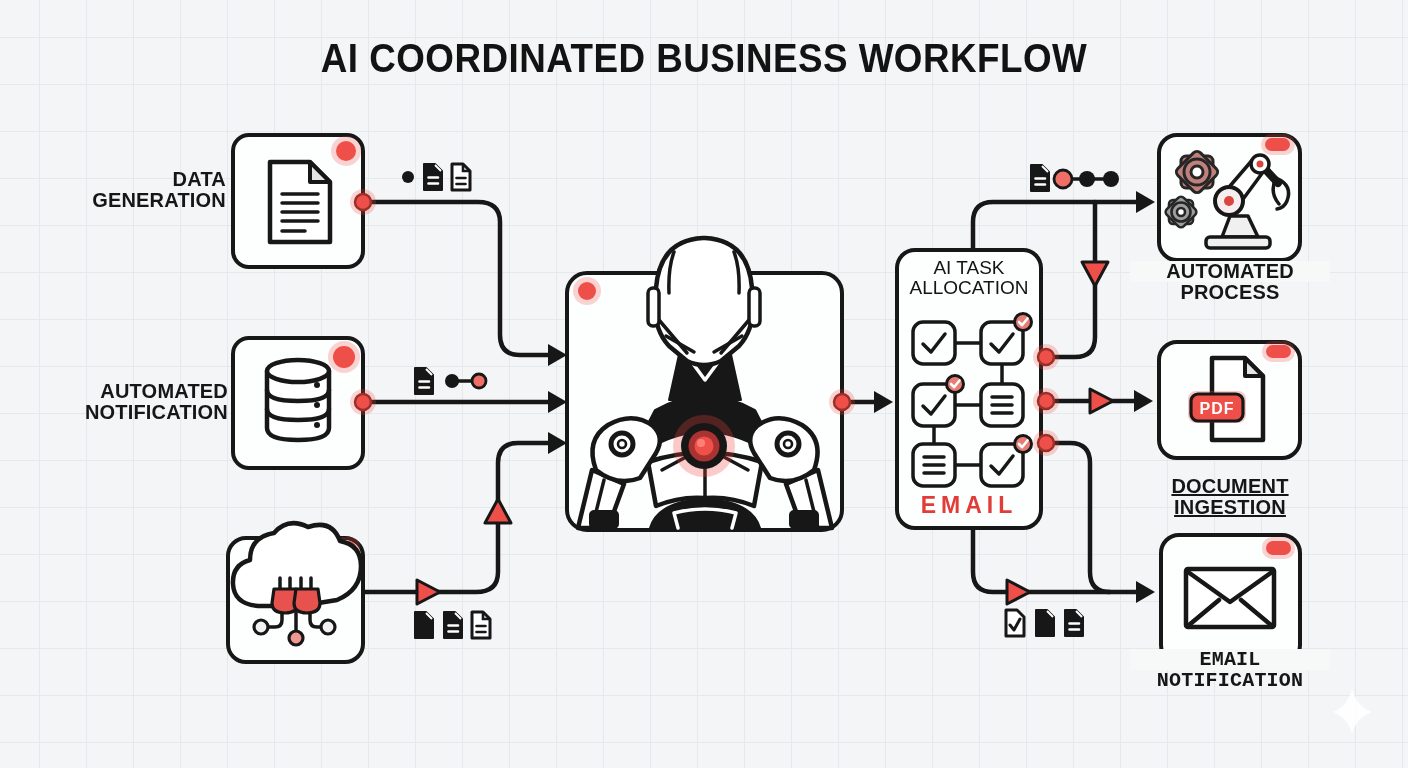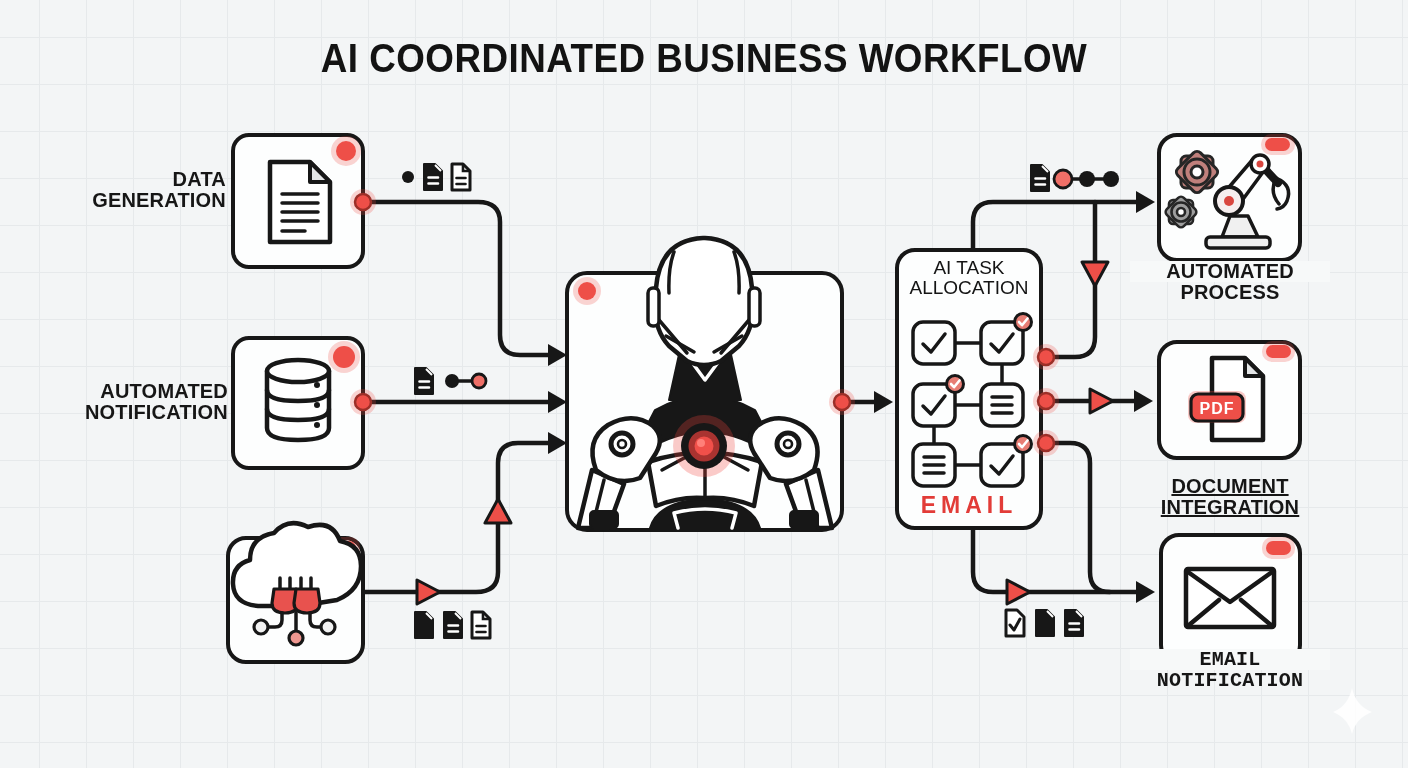--- a/index.html
+++ b/index.html
@@ -368,21 +368,21 @@
 
   <div class="node-label t-center" style="left:1130px; top:261px; width:200px;">
     <span>
         <span class="gapline">AUTOMATED</span>
       </span>
     <span>PROCESS</span>
   </div>
 
   <div class="node-label t-center" style="left:1130px; top:476px; width:200px;text-decoration:underline;">
     <span>DOCUMENT</span>
-    <span>INTEGRATION</span>
+    <span>INGESTION</span>
   </div>
 
   <div class="node-label t-center" style="left:1130px; top:649px; width:200px;font-family:Liberation Mono, monospace;">
     <span>
         <span class="gapline">EMAIL</span>
       </span>
     <span>NOTIFICATION</span>
   </div>
 
 </div>

